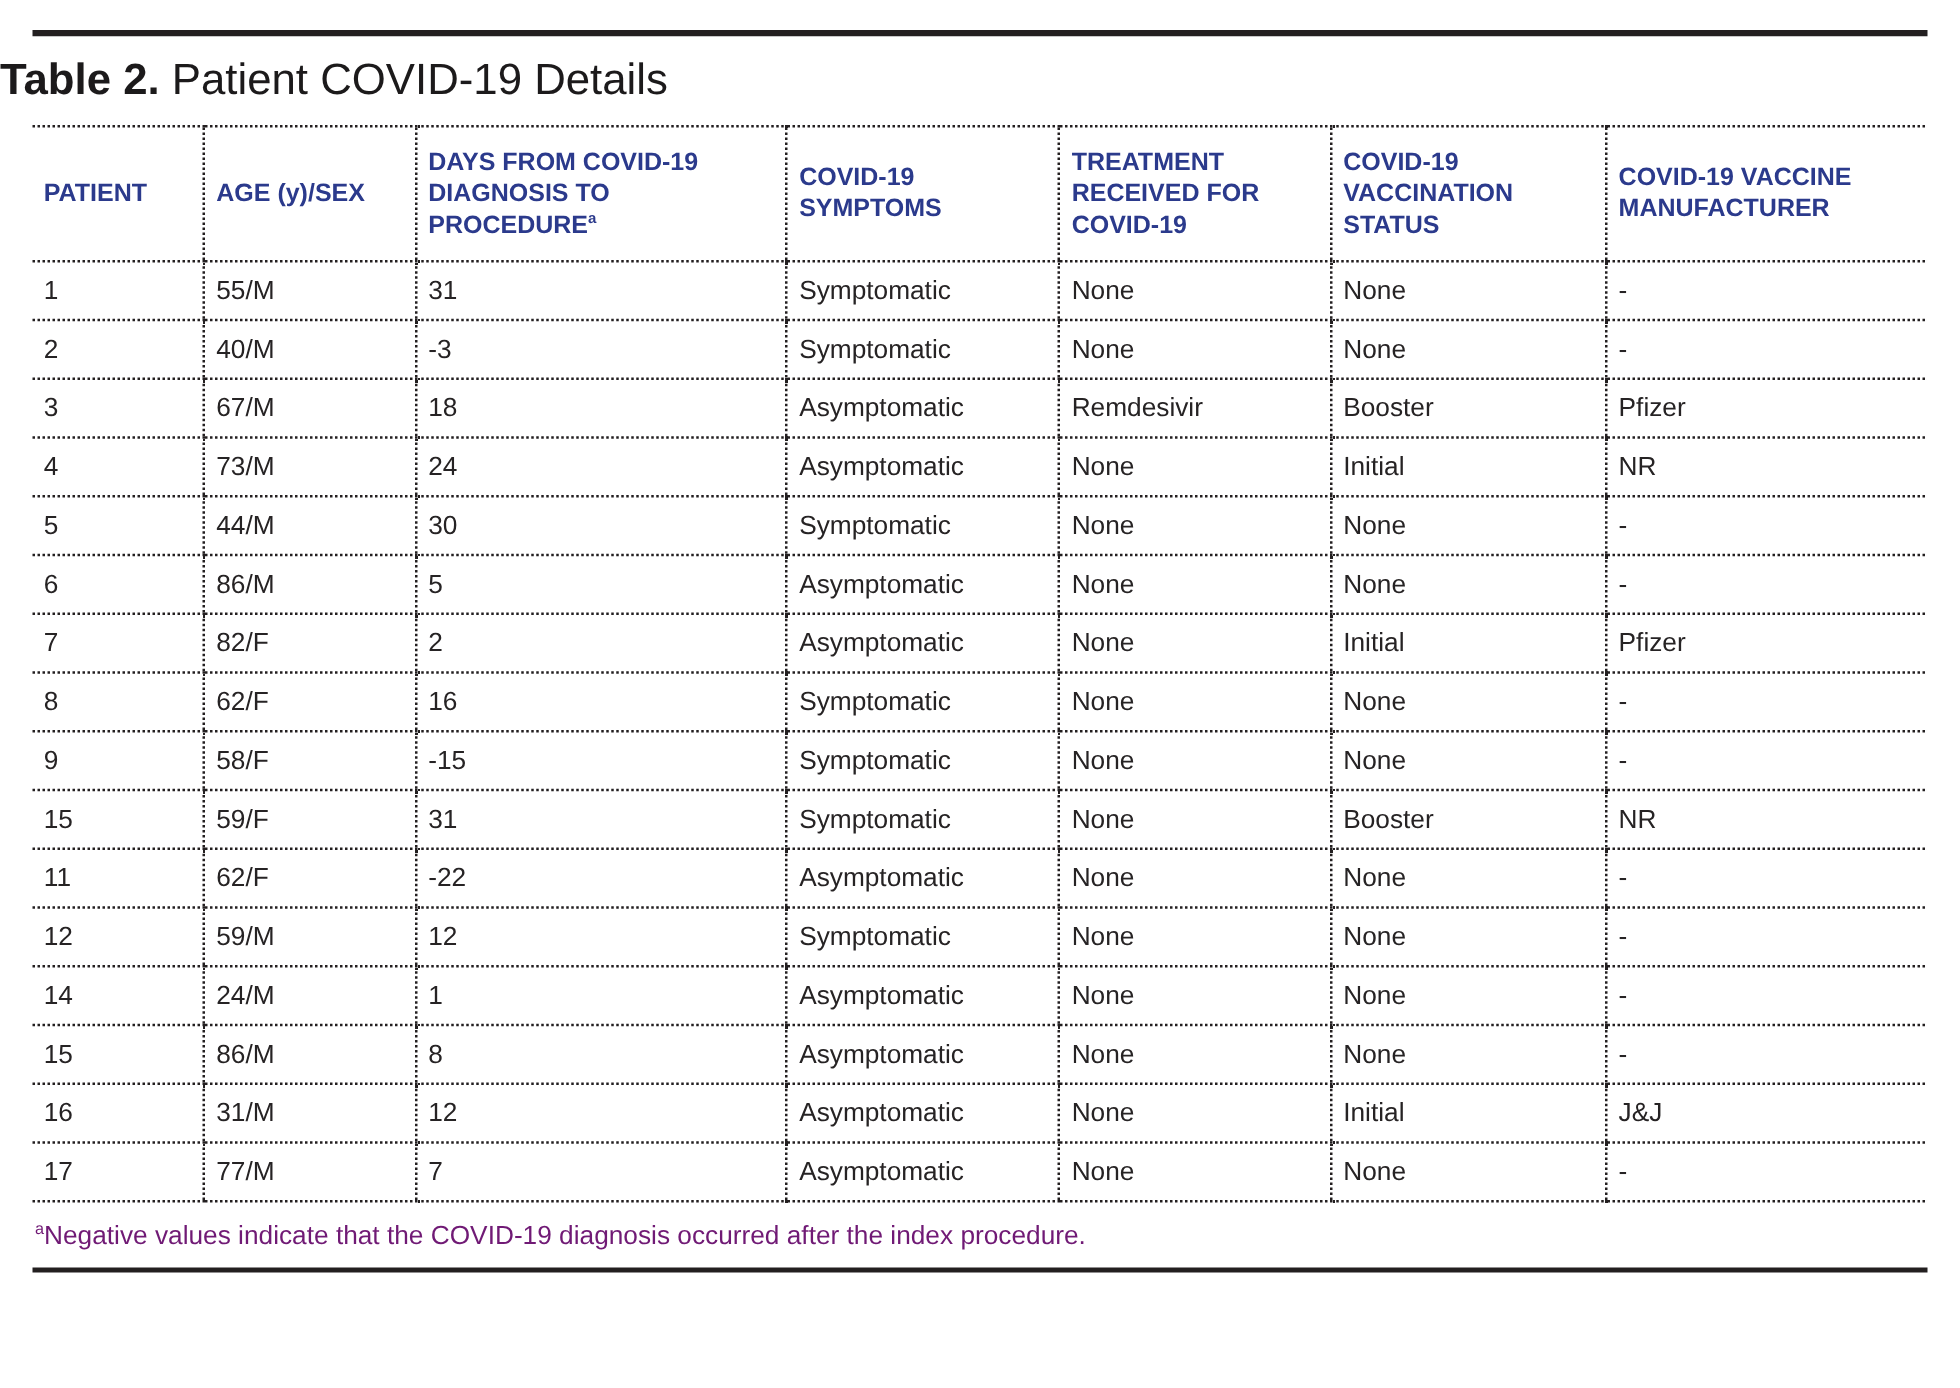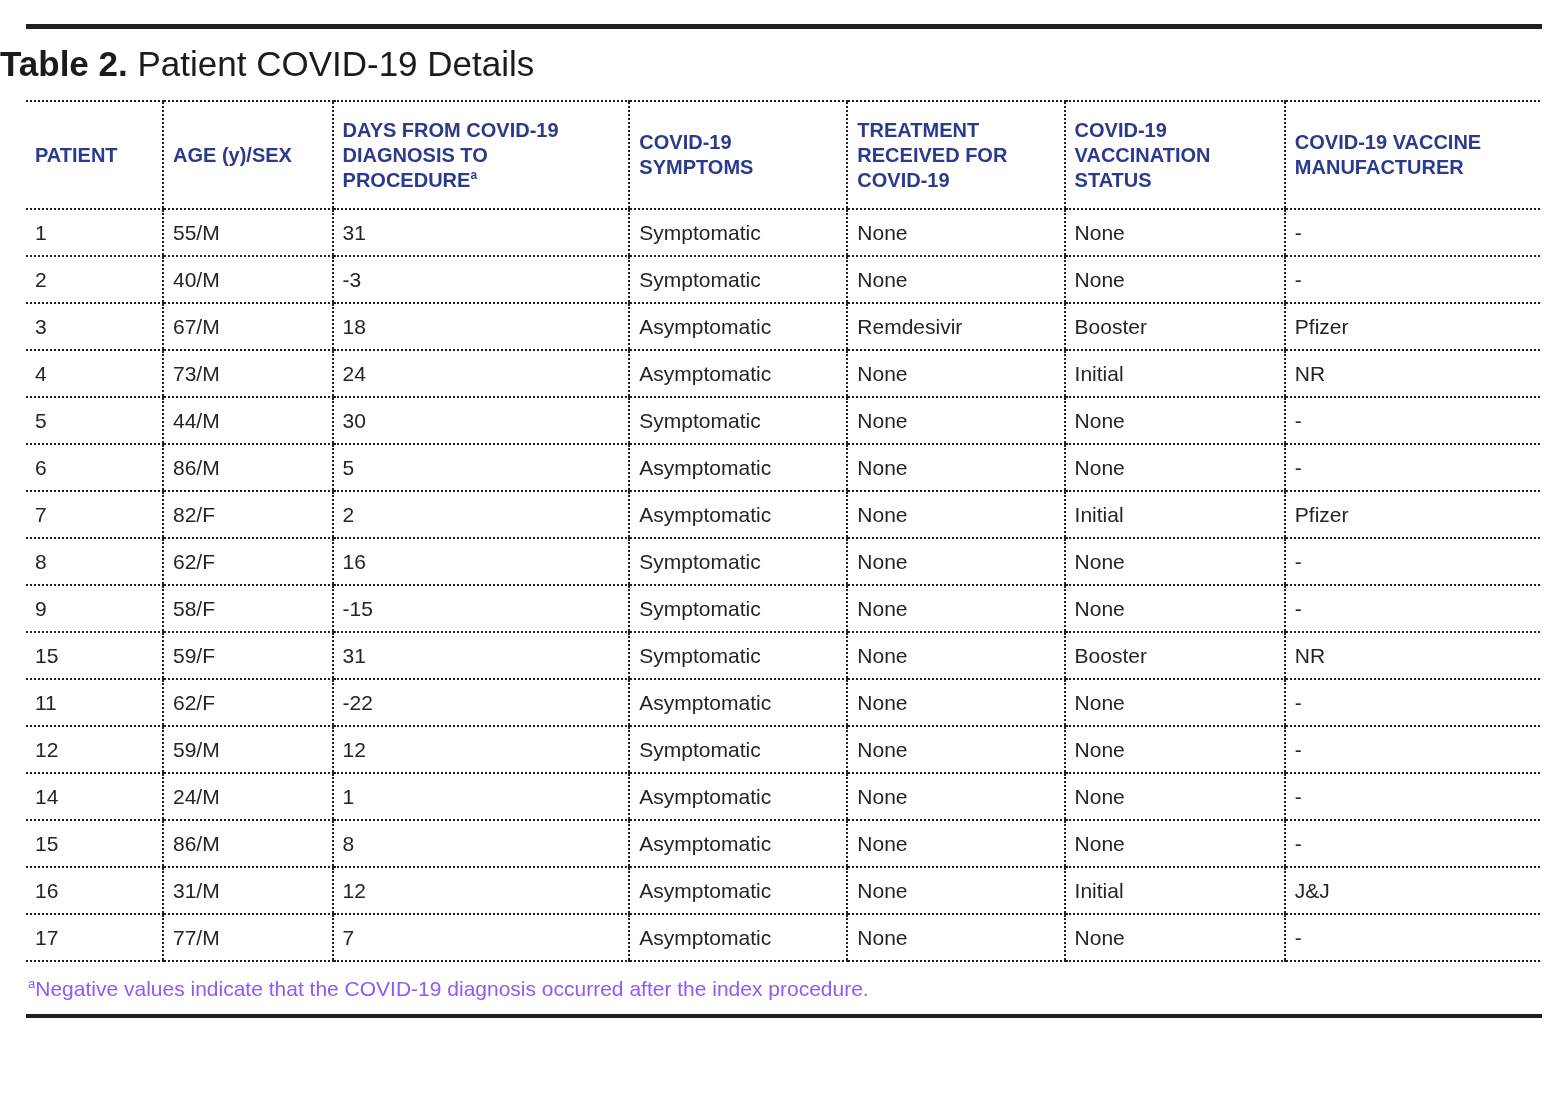--- a/index.html
+++ b/index.html
@@ -61,21 +61,21 @@
     white-space:nowrap;
   }
   table.covid-table th + th,
   table.covid-table td + td{
     border-left:2px dotted var(--ink);
   }
   .footnotes{
     margin:11px 26px 0 28px;
     font-size:21px;
     line-height:31px;
-    color:#8b5cf6;
+    color:#701a75;
   }
   .footnotes sup{font-size:13px;line-height:0;}
 </style>
 </head>
 <body>
 
 <div>
 
   <div class="page-rule top"></div>
 

